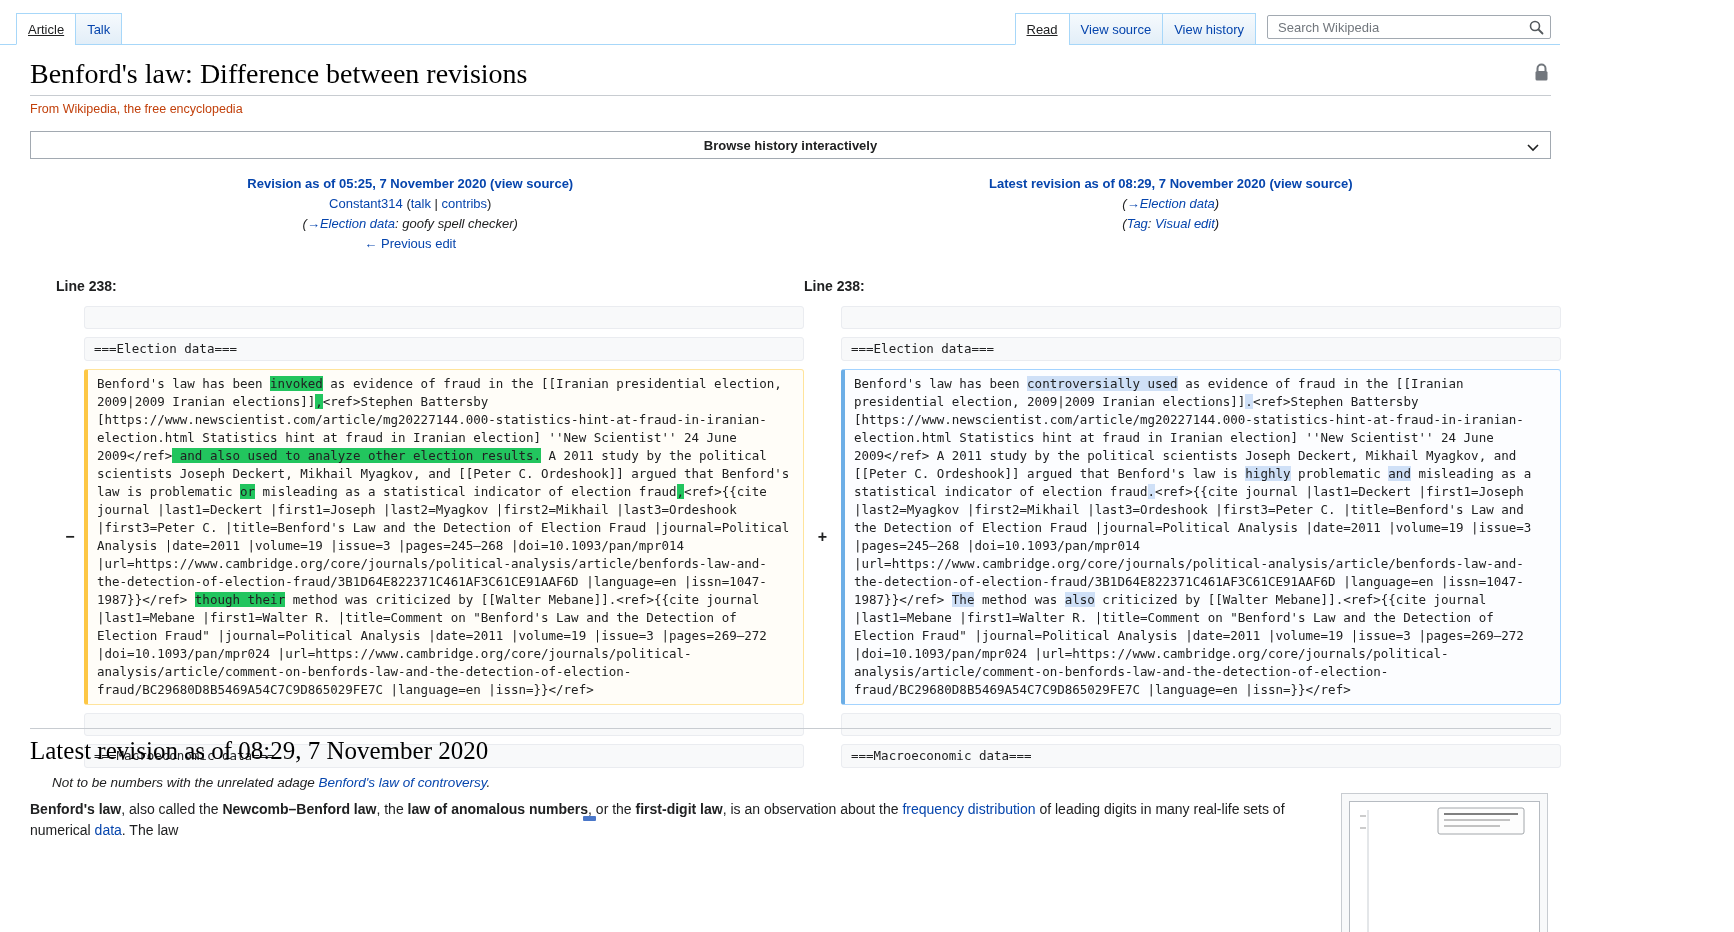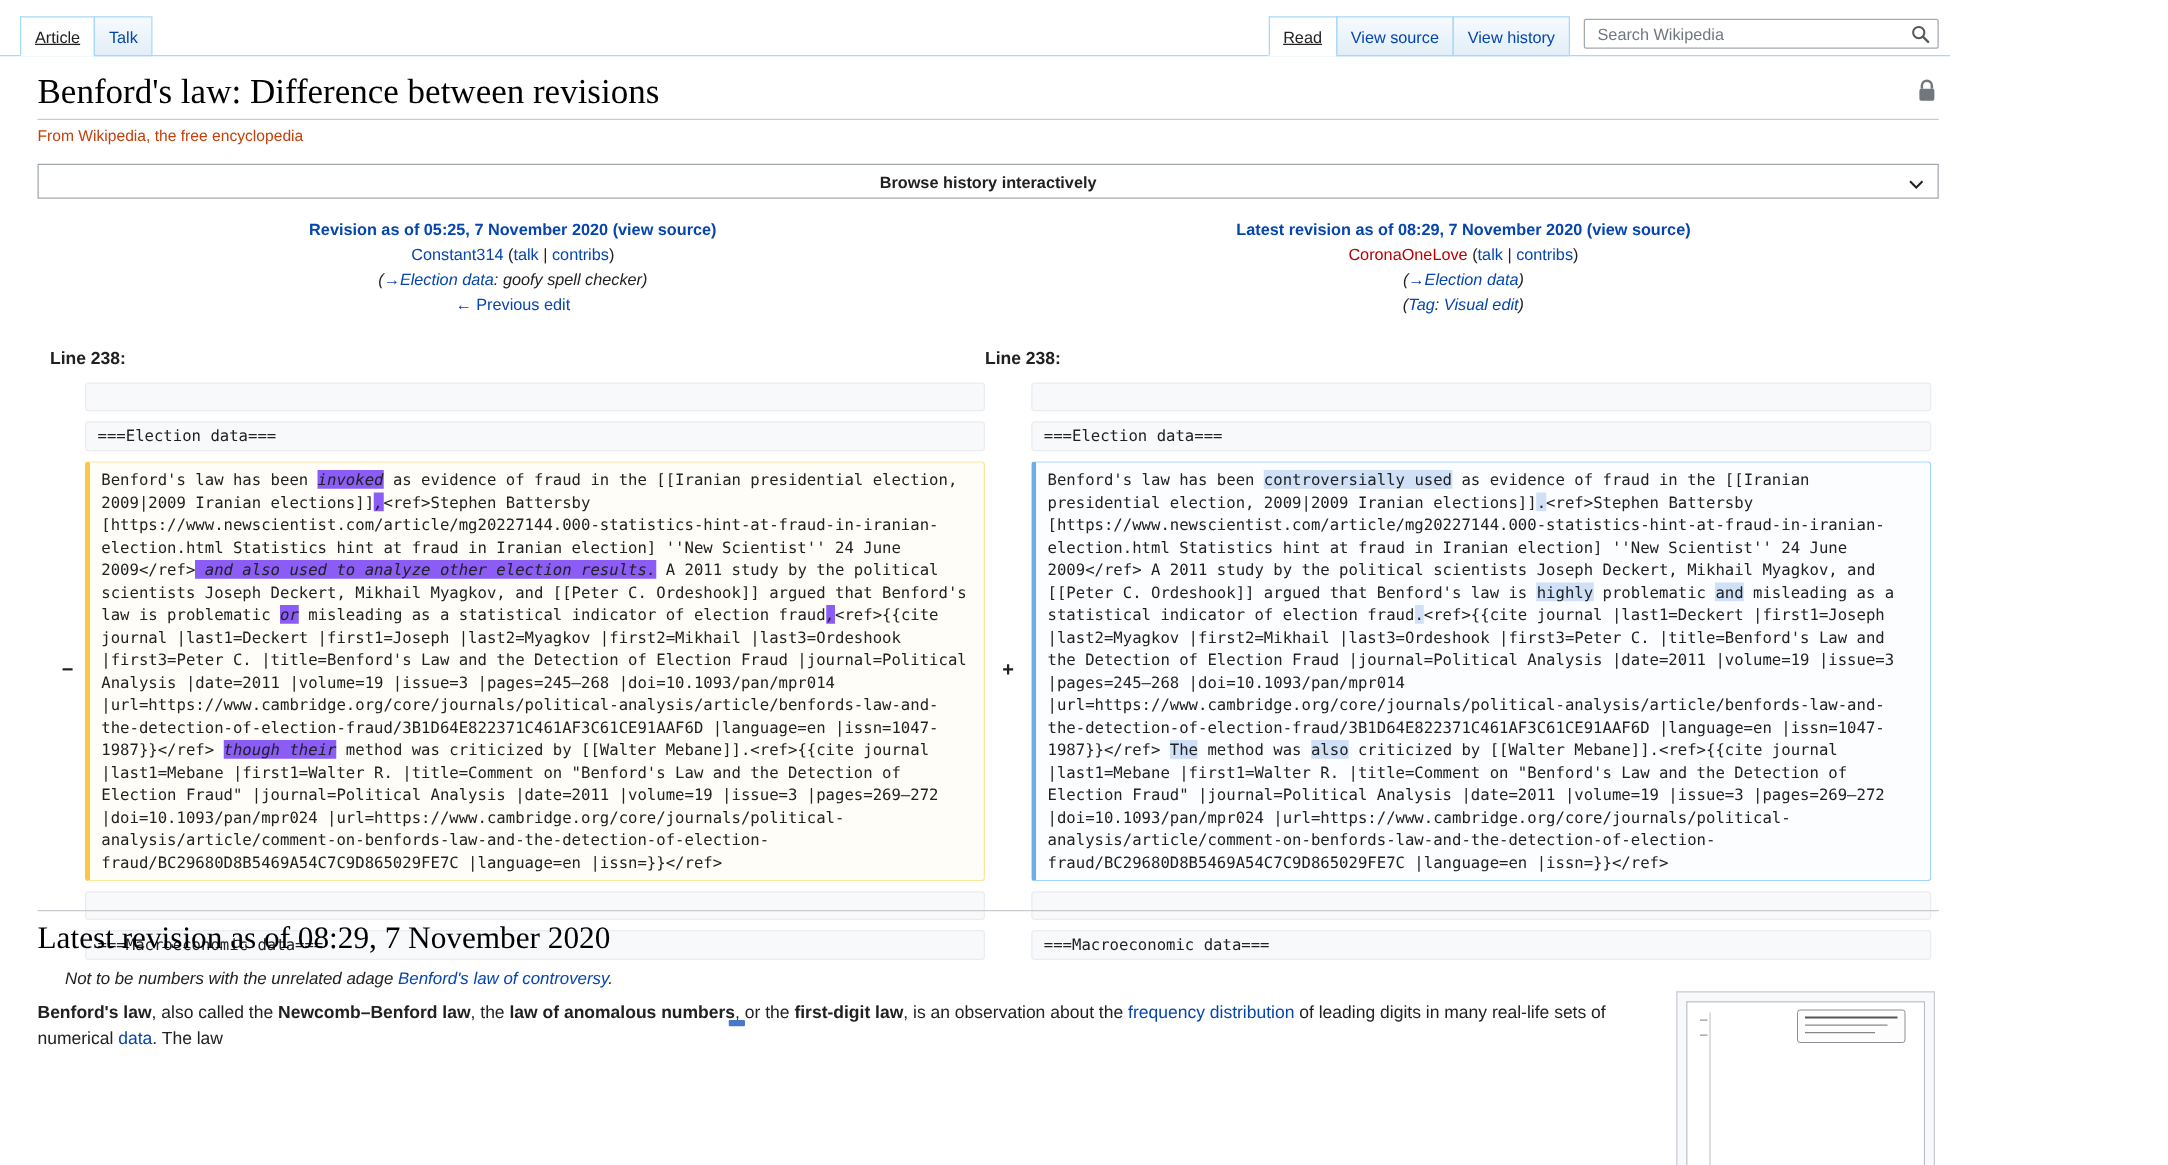--- a/index.html
+++ b/index.html
@@ -41,34 +41,34 @@
   .browse-bar{
     margin-top:15px;height:26px;border:1px solid #a2a9b1;position:relative;
     display:flex;align-items:center;justify-content:center;
     font-size:13px;font-weight:bold;cursor:pointer;background:#fff;
   }
   .browse-bar .chev{position:absolute;right:10px;top:8px;}
   
   .rev-header{display:grid;grid-template-columns:1fr 1fr;margin-top:15px;text-align:center;font-size:13px;}
   .rev-line{line-height:20px;}
   
-  .diff{margin:24px 0 0 10px;width:1505px;}
+  .diff{margin:24px 0 0 26px;width:1505px;}
   .diff-grid-row{display:grid;grid-template-columns:28px 720px 37px 720px;margin-bottom:8px;}
   .line-headers{margin-bottom:12px;font-weight:bold;font-size:14px;}
   .marker{display:flex;align-items:center;justify-content:center;font-size:16px;font-weight:bold;}
   .dcell{
     font-family:"DejaVu Sans Mono","Liberation Mono",monospace;
     font-size:12.5px;line-height:18px;border-radius:3px;box-sizing:border-box;
     overflow-wrap:anywhere;word-break:break-word;
   }
   .ctx{background:#f8f9fa;border:1px solid #eaecf0;padding:2px 9px;}
   .empty{background:#f8f9fa;border:1px solid #eaecf0;height:23px;padding:2px 9px;}
   .del{background:#fffdf8;border:1px solid #ffe49c;border-left:4px solid #fdc745;padding:5px 9px;}
   .ins{background:#fcfdff;border:1px solid #a3d3ff;border-left:4px solid #6caee6;padding:5px 9px;}
-  .del .hl{background:#8b5cf6;font-style:italic;}
+  .del .hl{background:#22c55e;}
   .ins .hl{background:#cfe0f7;}
   
   .bottom-section{position:absolute;left:30px;top:728px;width:1521px;}
   .divider{border:none;border-top:1px solid #c8ccd1;margin:0;}
   h2.rev-heading{
     font-family:"Liberation Serif","DejaVu Serif",serif;font-size:25px;
     font-weight:normal;color:#000;margin:7px 0 0;line-height:30px;
   }
   .hatnote{font-style:italic;font-size:13.5px;margin:9px 0 0 22px;color:#202122;}
   .lead{font-size:14px;line-height:21px;margin-top:9px;width:1285px;}
@@ -144,21 +144,20 @@
 
   <div class="rev-header">
     <div class="rev-col">
       <div class="rev-line"><span class="lnk b">Revision as of 05:25, 7 November 2020</span><span class="b"> </span><span class="lnk b">(view source)</span></div>
       <div class="rev-line"><span class="lnk">Constant314</span><span> (</span><span class="lnk">talk</span><span> | </span><span class="lnk">contribs</span><span>)</span></div>
       <div class="rev-line"><span class="i">(</span><span class="lnk i">→Election data</span><span class="i">: goofy spell checker)</span></div>
       <div class="rev-line"><span class="lnk">← Previous edit</span></div>
     </div>
     <div class="rev-col">
       <div class="rev-line"><span class="lnk b">Latest revision as of 08:29, 7 November 2020</span><span class="b"> </span><span class="lnk b">(view source)</span></div>
-      <div class="rev-line"><span class="red">CoronaOneLove</span><span> (</span><span class="lnk">talk</span><span> | </span><span class="lnk">contribs</span><span>)</span></div>
       <div class="rev-line"><span class="i">(</span><span class="lnk i">→Election data</span><span class="i">)</span></div>
       <div class="rev-line"><span class="i">(</span><span class="lnk i">Tag</span><span class="i">: </span><span class="lnk i">Visual edit</span><span class="i">)</span></div>
     </div>
   </div>
 
   <div class="diff">
     <div class="diff-grid-row line-headers">
       <div style="grid-column:1/3">Line 238:</div>
       <div style="grid-column:3/5">Line 238:</div>
     </div>

